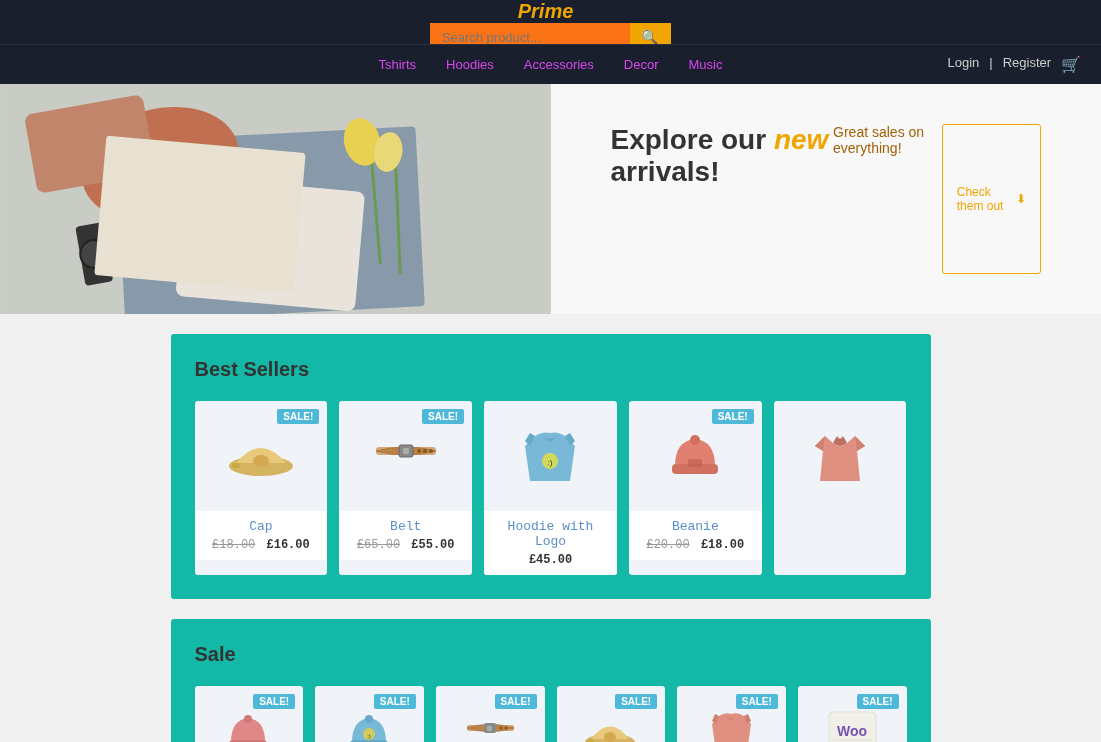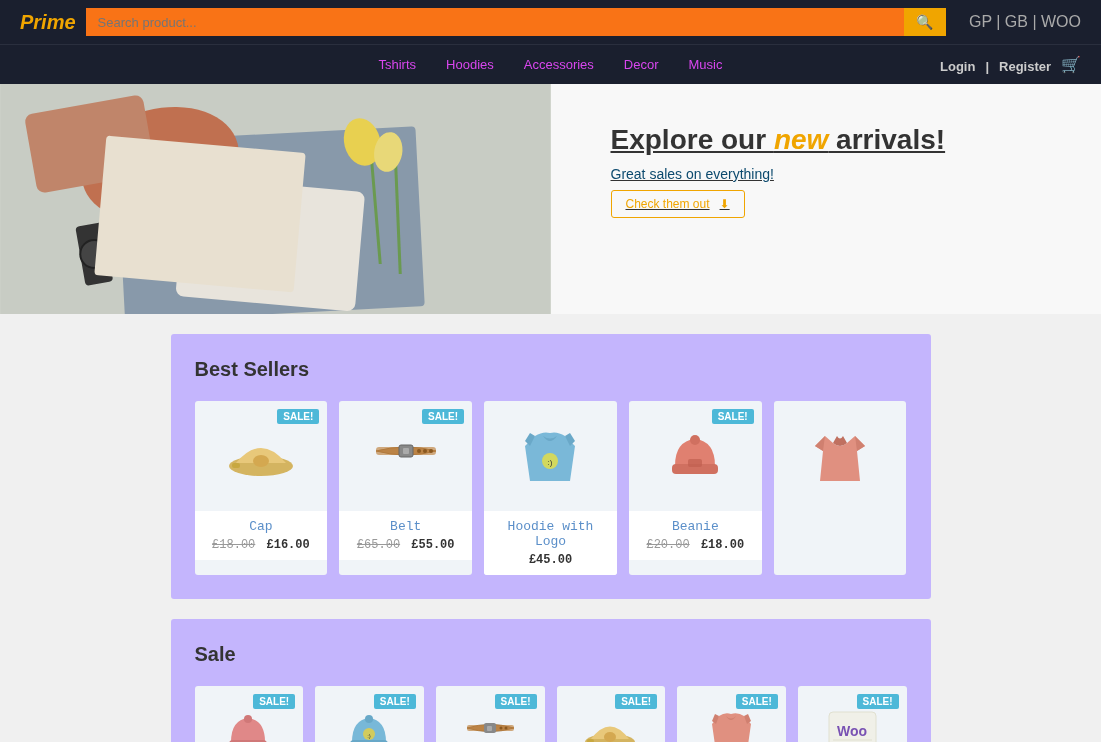--- a/index.html
+++ b/index.html
@@ -5,20 +5,21 @@
     * { box-sizing: border-box; margin: 0; padding: 0; }
     body { font-family: Arial, sans-serif; background: #f0f0f0; color: #333; }
 
     
     .header {
       background: #1a1f2e;
       display: flex;
       align-items: center;
       padding: 0 20px;
       height: 44px;
+      flex-direction: column;
     }
     .logo {
       color: #f0a500;
       font-size: 20px;
       font-weight: bold;
       font-style: italic;
       white-space: nowrap;
       margin-right: 10px;
     }
     .search-container {
@@ -69,25 +70,24 @@
       color: #d946ef;
       text-decoration: none;
       font-size: 13px;
       cursor: pointer;
       padding: 10px 0;
     }
     .nav-actions {
       position: absolute;
       right: 20px;
       display: flex;
-      align-items: flex-end;
+      align-items: flex-start;
       gap: 10px;
       color: #ccc;
       font-size: 13px;
-      font-weight: bold;
     }
     .nav-actions a { color: #ccc; text-decoration: none; }
     .cart-icon { font-size: 16px; }
 
     
     .hero {
       display: flex;
       height: 230px;
       background: #fff;
     }
@@ -119,39 +119,38 @@
       position: absolute;
       top: 60px; left: 100px;
       width: 200px; height: 140px;
       background: #e8e0d0;
       border-radius: 4px;
       transform: rotate(5deg);
     }
     .hero-content {
       width: 50%;
       display: flex;
-      flex-direction: column;
-      justify-content: flex-start;
+      flex-direction: row;
+      justify-content: space-between;
       padding: 40px 60px;
       background: #f8f8f8;
-      text-decoration: underline;
     }
     .hero-title {
       font-size: 28px;
       font-weight: bold;
       color: #333;
       margin-bottom: 10px;
     }
     .hero-title .highlight {
       color: #f0a500;
       font-style: italic;
     }
     .hero-subtitle {
       font-size: 14px;
-      color: #0c4a6e;
+      color: #a16207;
       margin-bottom: 8px;
     }
     .hero-cta {
       display: inline-flex;
       align-items: center;
       gap: 10px;
       color: #f0a500;
       text-decoration: none;
       font-size: 12px;
       border: 1px solid #f0a500;
@@ -163,21 +162,21 @@
 
     
     .main-content {
       max-width: 760px;
       margin: 0 auto;
       padding: 20px 0;
     }
 
     
     .section {
-      background: #c4b5fd;
+      background: #14b8a6;
       border-radius: 3px;
       padding: 24px;
       margin-bottom: 20px;
     }
     .section-title {
       font-size: 20px;
       font-weight: bold;
       color: #333;
       margin-bottom: 20px;
     }

